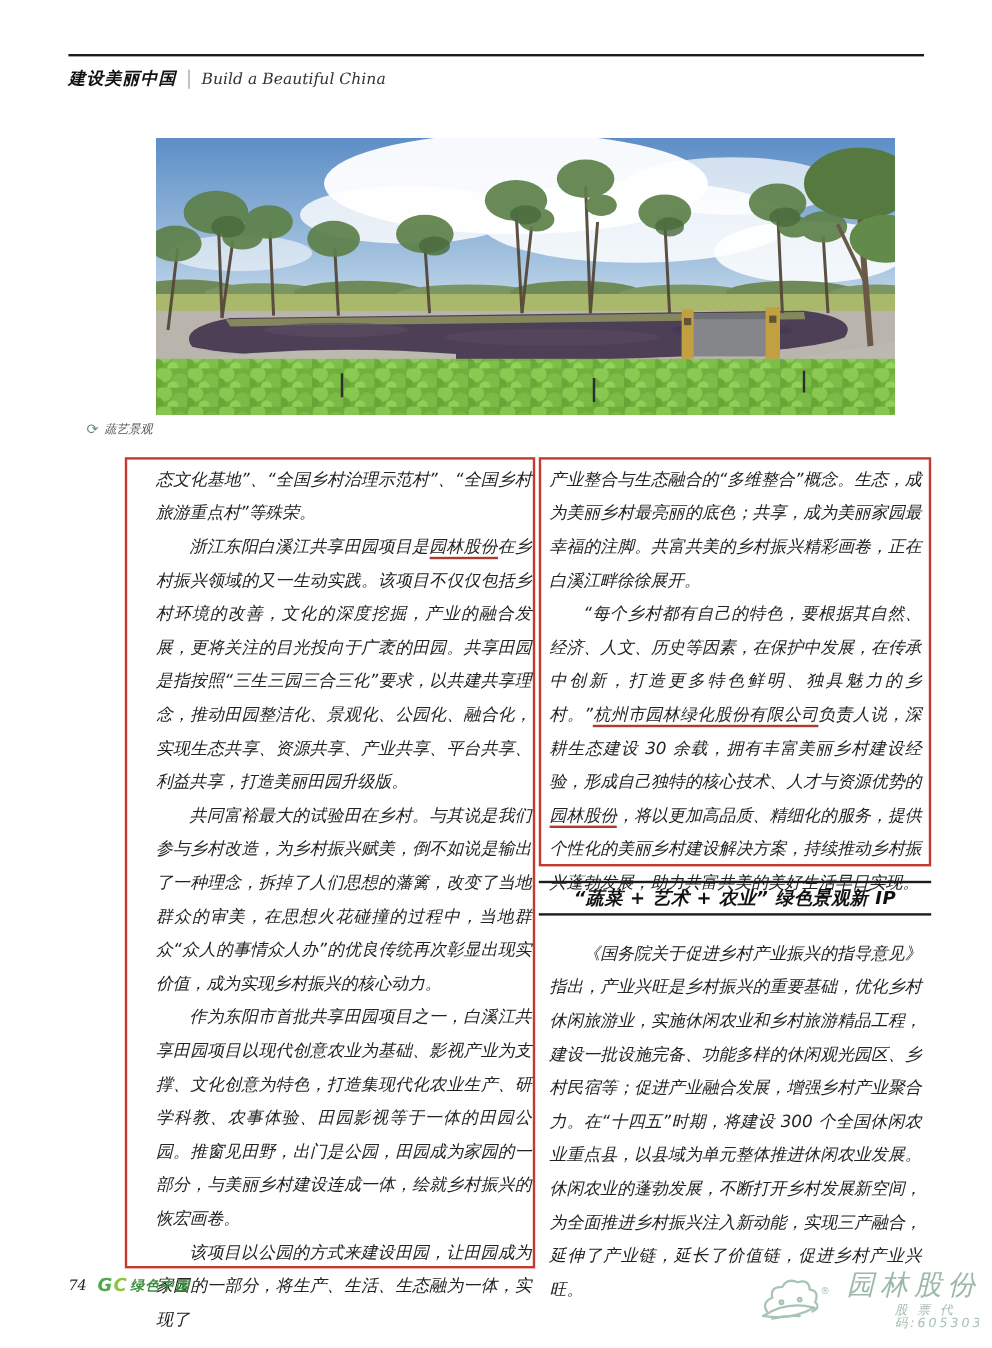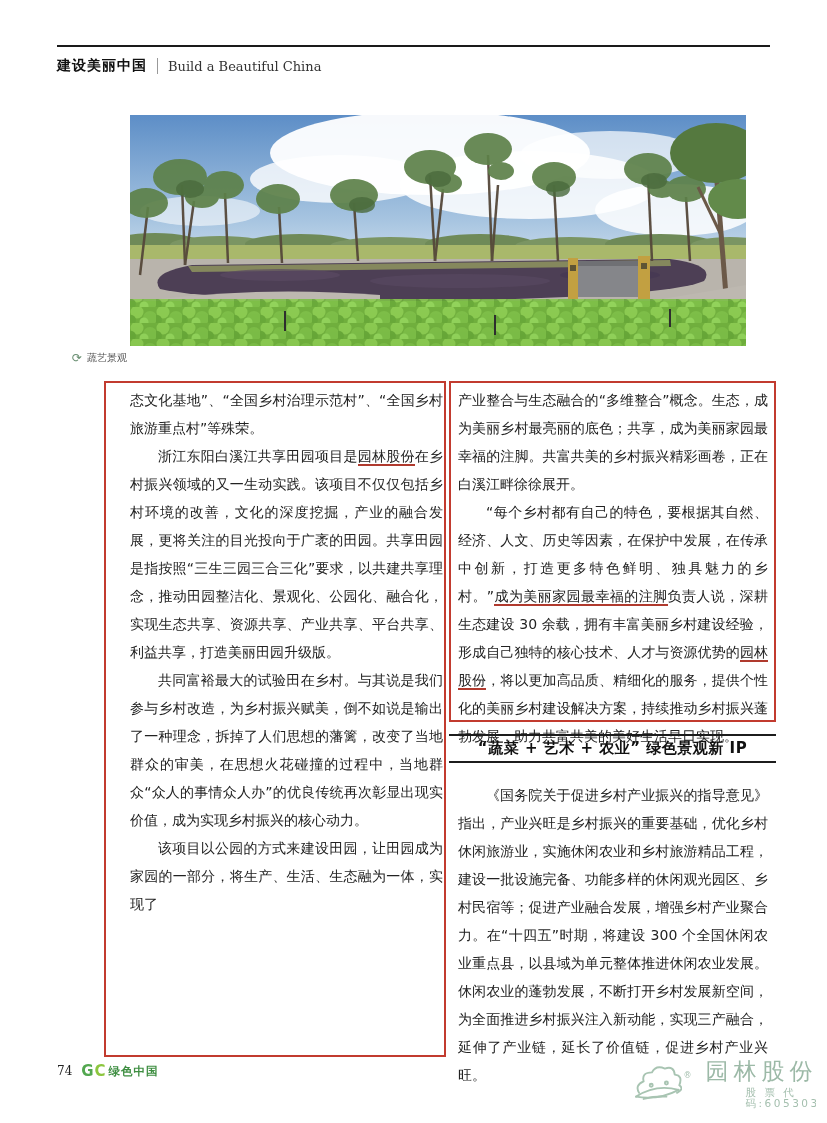--- a/index.html
+++ b/index.html
@@ -1,18 +1,18 @@
 <!DOCTYPE html>
 <html><head>
 <meta charset="utf-8">
 <style>
   html,body{margin:0;padding:0;background:#ffffff;}
   .page{
     position:relative;width:816px;height:1123px;background:#ffffff;
-    font-family:"DejaVu Sans",sans-serif;color:#2b2b2b;overflow:hidden;
+    font-family:"DejaVu Sans",sans-serif;color:#2b2b2b;overflow:hidden;font-style:italic;
   }
   
   .top-rule{position:absolute;left:57px;top:45px;width:713px;border-top:2px solid #1a1a1a;}
   .header{position:absolute;left:57px;top:57px;display:flex;align-items:center;gap:10px;}
   .header .zh{font-size:14px;font-weight:bold;color:#111;letter-spacing:1px;}
   .header .divider{width:1px;height:16px;background:#999;}
   .header .en{font-family:"DejaVu Serif",serif;font-size:13px;color:#333;}
   
   .photo{position:absolute;left:130px;top:115px;width:616px;height:231px;overflow:hidden;}
   .caption{position:absolute;left:72px;top:351px;display:flex;align-items:center;gap:5px;
@@ -177,26 +177,27 @@
     <span>蔬艺景观</span>
   </div>
 
   <div class="redbox left"></div>
   <div class="redbox right"></div>
 
   <div class="col left">
       <p class=""><span>态文化基地”、“全国乡村治理示范村”、“全国乡村旅游重点村”等殊荣。</span></p>
       <p class="indent"><span>浙江东阳白溪江共享田园项目是</span><span class="red-underline">园林股份</span><span>在乡村振兴领域的又一生动实践。该项目不仅仅包括乡村环境的改善，文化的深度挖掘，产业的融合发展，更将关注的目光投向于广袤的田园。共享田园是指按照“三生三园三合三化”要求，以共建共享理念，推动田园整洁化、景观化、公园化、融合化，实现生态共享、资源共享、产业共享、平台共享、利益共享，打造美丽田园升级版。</span></p>
       <p class="indent"><span>共同富裕最大的试验田在乡村。与其说是我们参与乡村改造，为乡村振兴赋美，倒不如说是输出了一种理念，拆掉了人们思想的藩篱，改变了当地群众的审美，在思想火花碰撞的过程中，当地群众“众人的事情众人办”的优良传统再次彰显出现实价值，成为实现乡村振兴的核心动力。</span></p>
+      <p class="indent"><span>作为东阳市首批共享田园项目之一，白溪江共享田园项目以现代创意农业为基础、影视产业为支撑、文化创意为特色，打造集现代化农业生产、研学科教、农事体验、田园影视等于一体的田园公园。推窗见田野，出门是公园，田园成为家园的一部分，与美丽乡村建设连成一体，绘就乡村振兴的恢宏画卷。</span></p>
       <p class="indent"><span>该项目以公园的方式来建设田园，让田园成为家园的一部分，将生产、生活、生态融为一体，实现了</span></p>
     </div>
 
   <div class="col rightbox">
       <p class=""><span>产业整合与生态融合的“多维整合”概念。生态，成为美丽乡村最亮丽的底色；共享，成为美丽家园最幸福的注脚。共富共美的乡村振兴精彩画卷，正在白溪江畔徐徐展开。</span></p>
-      <p class="indent"><span>“每个乡村都有自己的特色，要根据其自然、经济、人文、历史等因素，在保护中发展，在传承中创新，打造更多特色鲜明、独具魅力的乡村。”</span><span class="red-underline">成为美丽家园最幸福的注脚</span><span>负责人说，深耕生态建设 30 余载，拥有丰富美丽乡村建设经验，形成自己独特的核心技术、人才与资源优势的</span><span class="red-underline">园林股份</span><span>，将以更加高品质、精细化的服务，提供个性化的美丽乡村建设解决方案，持续推动乡村振兴蓬勃发展，助力共富共美的美好生活早日实现。</span></p>
+      <p class="indent"><span>“每个乡村都有自己的特色，要根据其自然、经济、人文、历史等因素，在保护中发展，在传承中创新，打造更多特色鲜明、独具魅力的乡村。”</span><span class="red-underline">杭州市园林绿化股份有限公司</span><span>负责人说，深耕生态建设 30 余载，拥有丰富美丽乡村建设经验，形成自己独特的核心技术、人才与资源优势的</span><span class="red-underline">园林股份</span><span>，将以更加高品质、精细化的服务，提供个性化的美丽乡村建设解决方案，持续推动乡村振兴蓬勃发展，助力共富共美的美好生活早日实现。</span></p>
     </div>
 
   <div class="section-header">“蔬菜 + 艺术 + 农业” 绿色景观新 IP</div>
 
   <div class="col rightsec">
       <p class="indent"><span>《国务院关于促进乡村产业振兴的指导意见》指出，产业兴旺是乡村振兴的重要基础，优化乡村休闲旅游业，实施休闲农业和乡村旅游精品工程，建设一批设施完备、功能多样的休闲观光园区、乡村民宿等；促进产业融合发展，增强乡村产业聚合力。在“十四五”时期，将建设 300 个全国休闲农业重点县，以县域为单元整体推进休闲农业发展。休闲农业的蓬勃发展，不断打开乡村发展新空间，为全面推进乡村振兴注入新动能，实现三产融合，延伸了产业链，延长了价值链，促进乡村产业兴旺。</span></p>
     </div>
 
   <div class="footer-left">
     <span class="pagenum">74</span>

